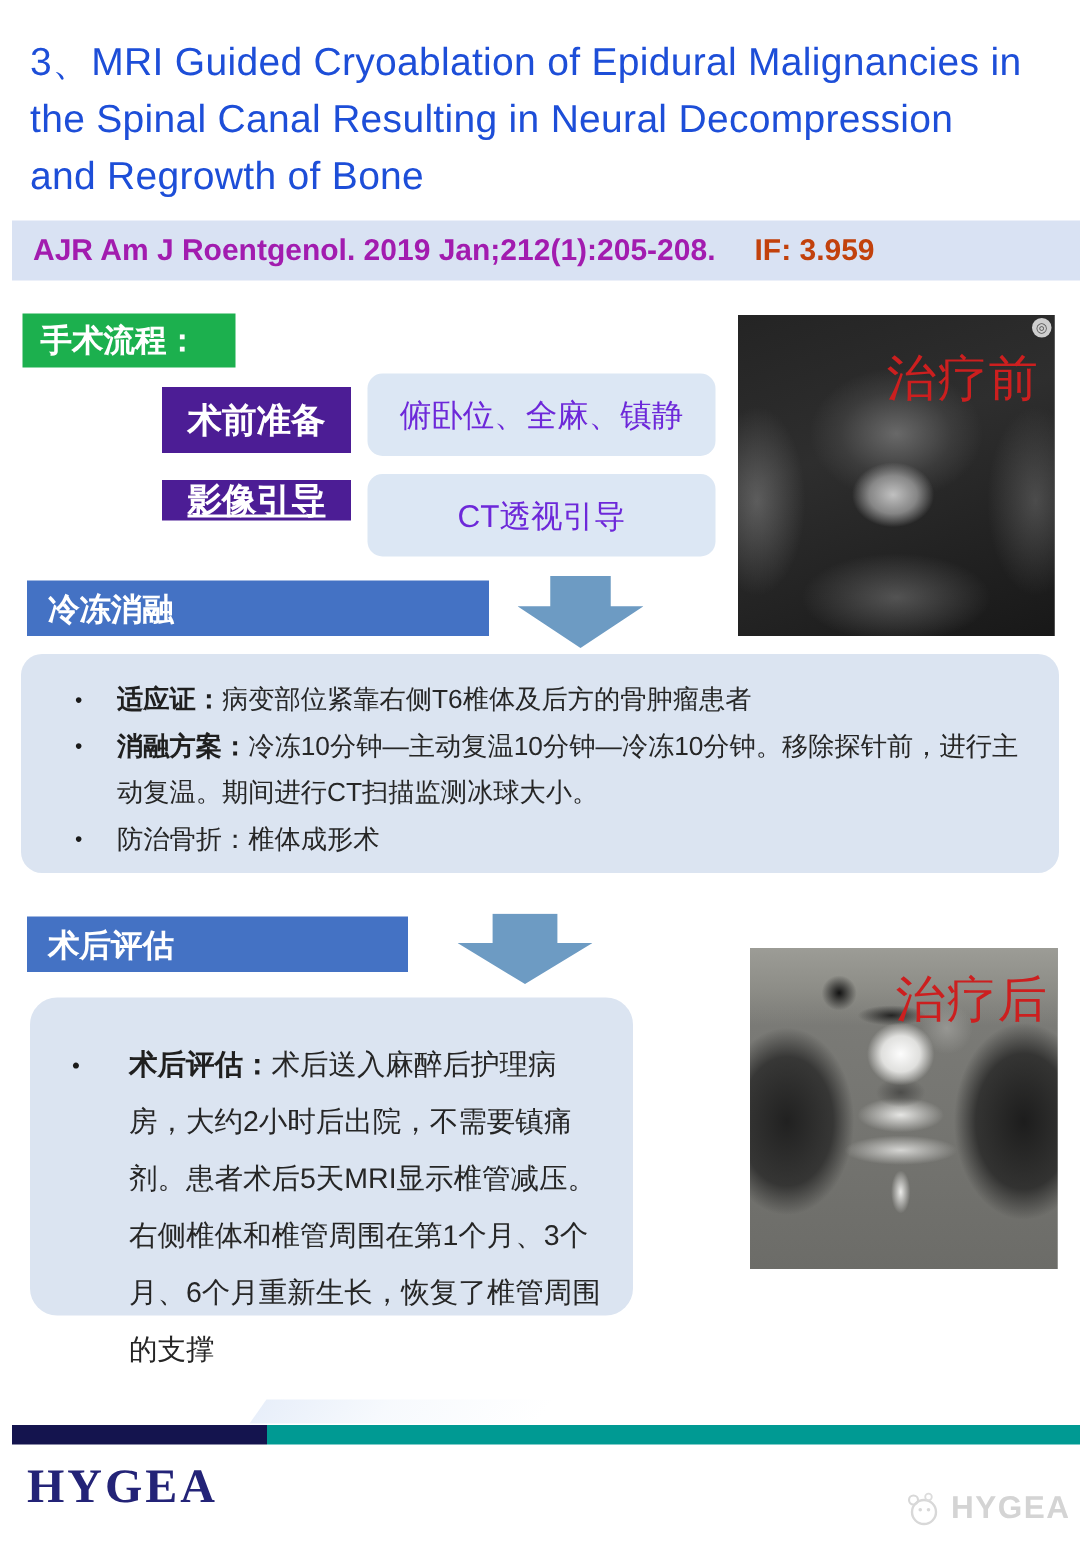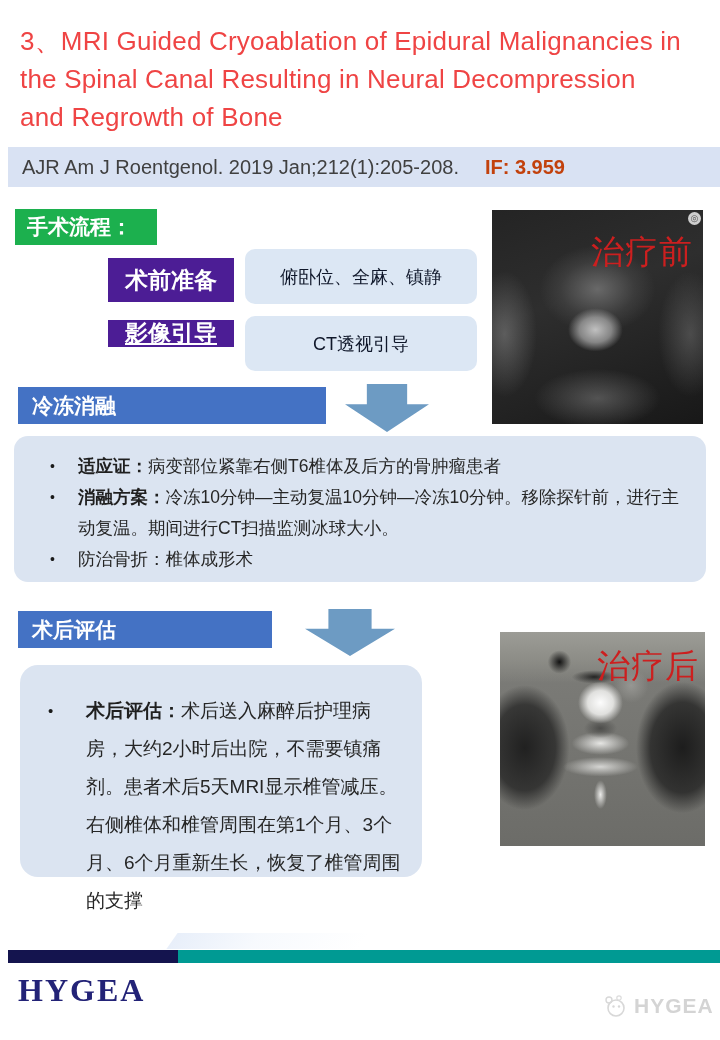--- a/index.html
+++ b/index.html
@@ -5,48 +5,48 @@
   * { margin:0; padding:0; box-sizing:border-box; }
   html,body { background:#888; }
   .page {
     position:relative; width:720px; height:1040px; margin:0 auto;
     background:#ffffff; overflow:hidden;
     font-family:"Liberation Sans", sans-serif; color:#1a1a1a;
   }
   
   .title {
     position:absolute; left:20px; top:22px; width:664px;
-    font-size:26px; line-height:38px; font-weight:400; color:#ef4444;
+    font-size:26px; line-height:38px; font-weight:400; color:#1d4ed8;
     letter-spacing:0.2px;
   }
   
   .citation-bar {
     position:absolute; left:8px; top:147px; width:712px; height:40px;
     background:#d9e2f3; display:flex; align-items:center; padding-left:14px;
     font-size:20px;
   }
-  .citation-ref { font-weight:400; color:#404040; }
+  .citation-ref { font-weight:700; color:#a21caf; }
   .citation-if { font-weight:700; color:#c2410c; margin-left:26px; }
   
   .flow-header {
     position:absolute; left:15px; top:209px; width:142px; height:36px;
     background:#1cb04e; color:#fff; font-size:21px; font-weight:700;
     display:flex; align-items:center; padding-left:12px;
   }
   .step-badge {
     position:absolute; width:126px; height:44px; background:#4c1d95;
     color:#fff; font-size:23px; font-weight:700;
     display:flex; align-items:center; justify-content:center;
   }
   .badge-prep { left:108px; top:258px; }
   .badge-guide { left:108px; top:320px; height:27px;text-decoration:underline; }
   .step-chip {
     position:absolute; left:245px; width:232px; height:55px;
-    background:#dce7f4; border-radius:10px; color:#0f172a;
-    font-size:18px; display:flex; align-items:center; justify-content:center;
+    background:#dce7f4; border-radius:10px; color:#6d28d9;
+    font-size:21px; display:flex; align-items:center; justify-content:center;
   }
   .chip-prep { top:249px; }
   .chip-guide { top:316px; }
   
   .section-bar {
     position:absolute; left:18px; height:37px; background:#4472c4;
     color:#fff; font-size:21px; font-weight:700;
     display:flex; align-items:center; padding-left:14px;
   }
   .bar-cryo { top:387px; width:308px; }

